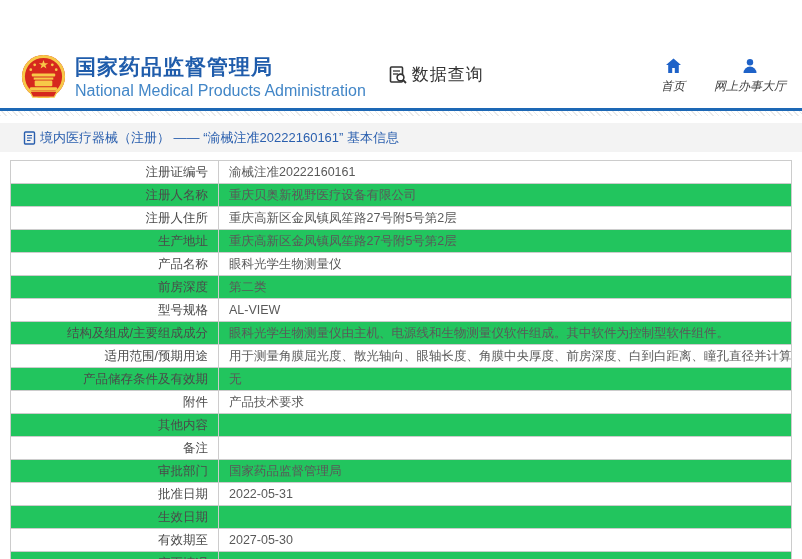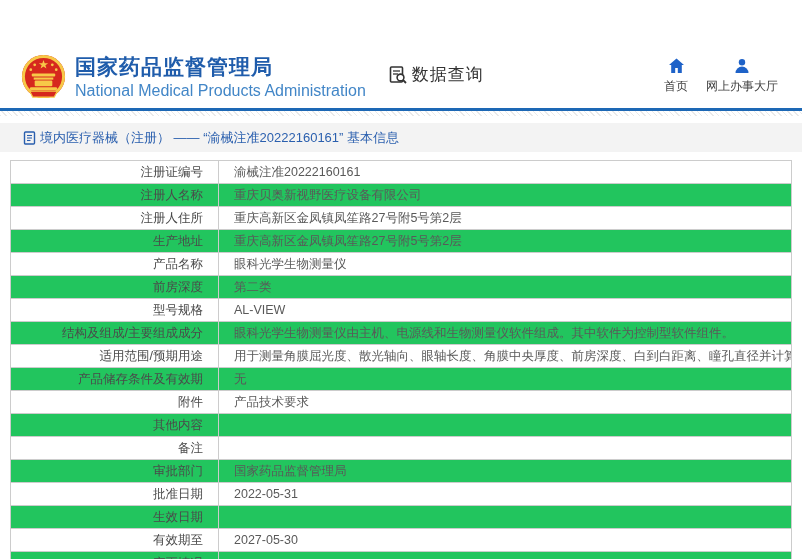--- a/index.html
+++ b/index.html
@@ -11,21 +11,21 @@
     position: relative; height: 61px; background: #fff;
     display: flex; align-items: center; padding-left: 20px; margin-top: 47px;
   }
   .emblem { width: 47px; height: 47px; flex: 0 0 auto; }
   .brand { margin-left: 8px; }
   .brand-title { font-size: 21px; font-weight: bold; color: #1f5cab; letter-spacing: 1px; line-height: 1.15; }
   .brand-sub { font-size: 16px; color: #4286c7; margin-top: 2px; }
   .section-entry { display: flex; align-items: center; margin-left: 22px; margin-top: -6px; cursor: pointer; }
   .section-entry .sec-icon { margin-right: 4px; display: inline-flex; }
   .section-label { font-size: 17px; color: #333; letter-spacing: 1px; }
-  .top-nav { position: absolute; right: 24px; top: 10px; display: flex; gap: 18px; }
+  .top-nav { position: absolute; right: 16px; top: 10px; display: flex; gap: 29px; font-style: italic; }
   .nav-item { display: flex; flex-direction: column; align-items: center; cursor: pointer; }
   .nav-item .nav-icon { height: 17px; display: flex; align-items: flex-end; }
   .nav-item .nav-label { font-size: 12px; color: #404040; margin-top: 4px; white-space: nowrap; }
 
   
   .blue-line { height: 3px; background: #1d68b5; }
   .hatch-strip {
     height: 5px;
     background: repeating-linear-gradient(45deg, #e9e9e9 0 1px, #ffffff 1px 4px);
   }
@@ -36,21 +36,21 @@
     display: flex; align-items: center; padding-left: 23px;
   }
   .breadcrumb-bar .bc-icon { display: inline-flex; margin-right: 4px; }
   .bc-text { font-size: 13px; color: #2a5fae; }
 
   
   .table-wrap { margin: 8px 10px 0 10px; }
   table.info { width: 100%; border-collapse: collapse; table-layout: fixed; }
   table.info td {
     border: 1px solid #cccccc; height: 23px; font-size: 12.5px;
-    padding: 2px 15px; vertical-align: middle; overflow: hidden; white-space: nowrap;
+    padding: 2px 10px; vertical-align: middle; overflow: hidden; white-space: nowrap;
   }
   td.label-cell { width: 208px; text-align: right; color: #4a4a4a; background: transparent; }
   td.value-cell { text-align: left; color: #595959; }
   tr.alt td { background: #22c55e; }
   td.value-cell a { color: #4c8fe0; text-decoration: none; }
   .bulb { display: inline-block; vertical-align: -2px; margin-right: 2px; }
 </style>
 </head>
 <body>
 

